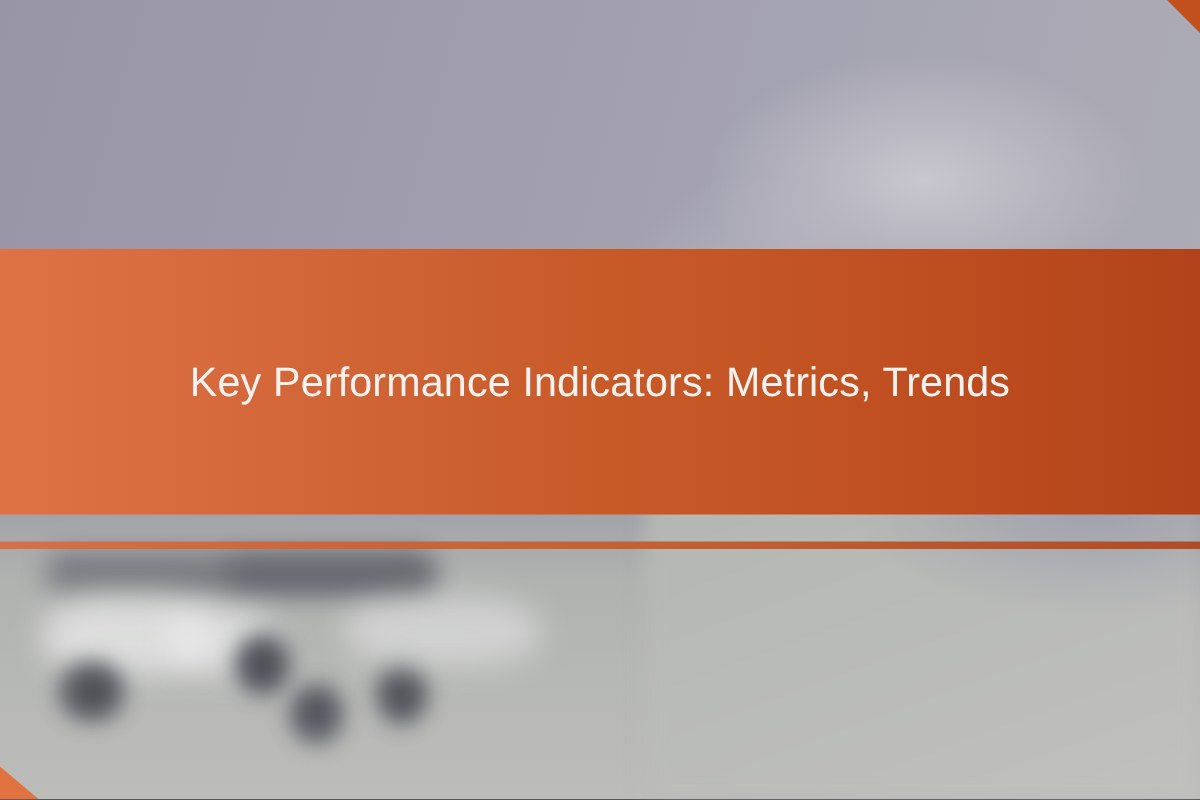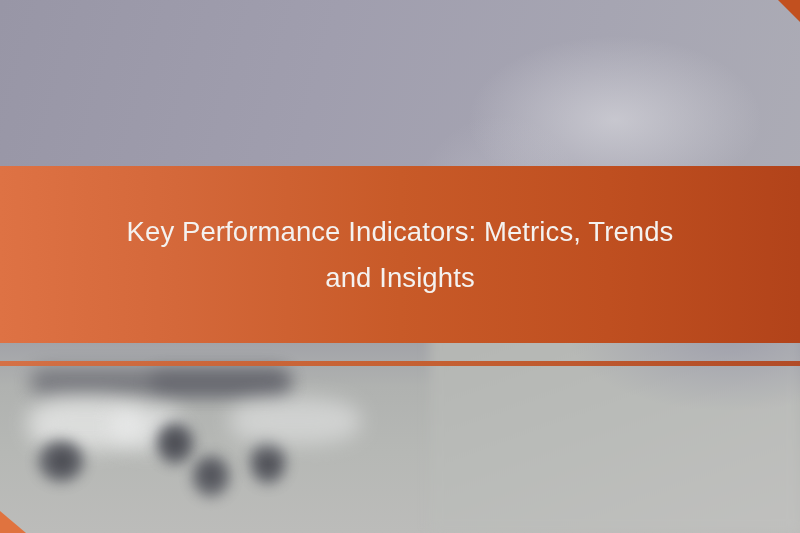--- a/index.html
+++ b/index.html
@@ -142,21 +142,20 @@
     <div class="blob" style="left:202px; top:465px; width:18px; height:20px; background:#46474e; opacity:0.88;"></div>
     <div class="blob" style="left:250px; top:440px; width:36px; height:44px; background:#5d5f66; opacity:0.82;"></div>
     <div class="blob" style="left:259px; top:452px; width:18px; height:22px; background:#45464d; opacity:0.88;"></div>
     <div class="light-blob" style="left:230px; top:398px; width:130px; height:46px; background:#e8e9e9; opacity:0.55;"></div>
   </div>
 
   <div class="band">
     <div class="band-title">
       <span>Key Performance Indicators: Metrics, Trends</span>
       <br>
-      <span>and Insights</span>
     </div>
   </div>
 
   <div class="accent-rule"></div>
 
   <div class="corner-tr"></div>
   <div class="corner-bl"></div>
 
 </div>
 

